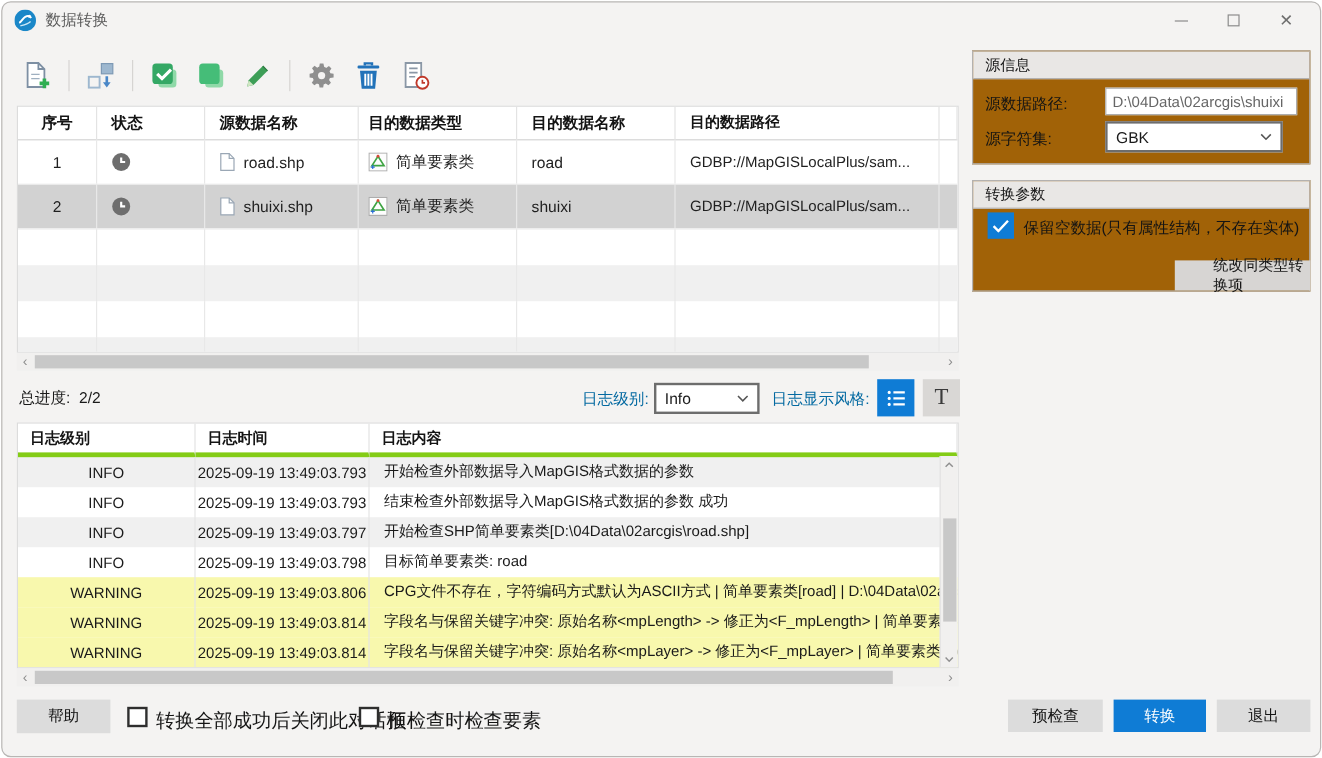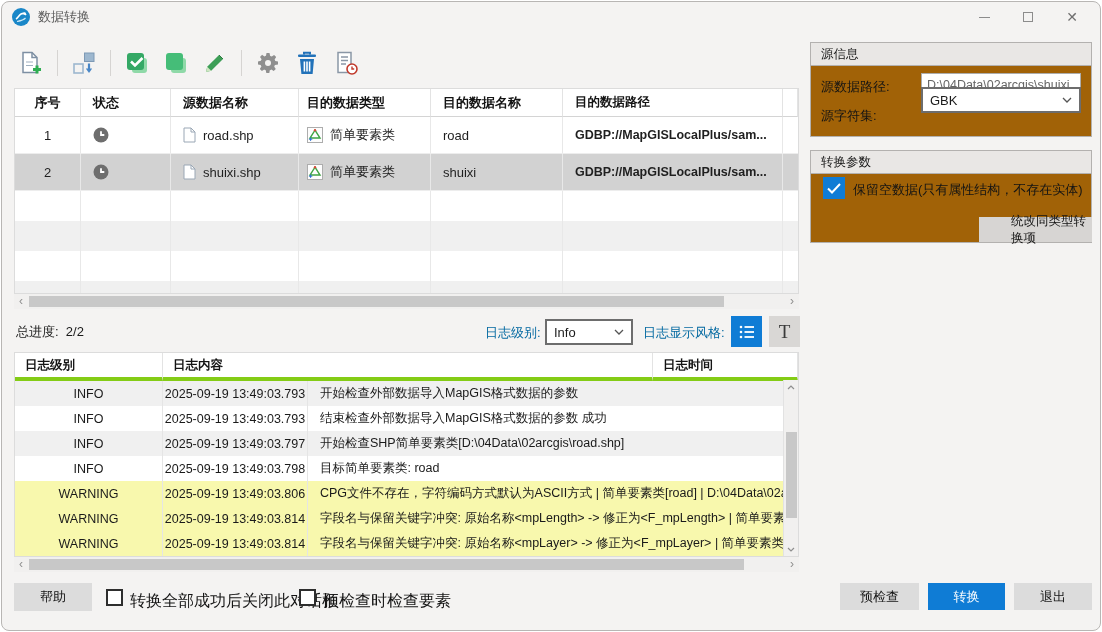--- a/index.html
+++ b/index.html
@@ -26,21 +26,21 @@
   .mrow{display:flex;}
   .mhead{height:28px;}
   .mhead .mcell{font-weight:bold;border-bottom:1px solid #d4d4d4;border-right:1px solid #e3e3e3;color:#141414;}
   .mdata{height:36px;border-bottom:1px solid #ededed;}
   .mcell{box-sizing:border-box;display:flex;align-items:center;padding-left:12px;border-right:1px solid #e8e8e8;font-size:13px;color:#1f1f1f;overflow:hidden;white-space:nowrap;height:100%;}
   .w0{width:66px;justify-content:center;padding-left:0;}
   .w1{width:90px;}
   .w2{width:128px;}
   .w3{width:132px;padding-left:8px;}
   .w4{width:132px;}
-  .w5{width:220px;font-size:12.5px;font-weight:bold;}
+  .w5{width:220px;font-size:12.5px;}
   .w6{flex:1;border-right:none;}
   .sel{background:#d2d2d2;}
   .stripe{height:30px;display:flex;}
   .stripe .mcell{height:30px;}
   .alt{background:#f0f0f0;}
   .cell-icon{margin-right:7px;flex:0 0 auto;display:flex;}
 
   
   .hbar{position:absolute;height:15px;background:#f1f0ef;display:flex;align-items:center;}
   .harrow{width:14px;text-align:center;color:#8f8f8f;font-size:12px;line-height:15px;flex:0 0 auto;}
@@ -326,22 +326,22 @@
         <circle cx="3" cy="14" r="1.3" fill="#fff"></circle>
     </svg>
   </div>
   <div class="sqbtn gray" style="left:767px;top:314px;">
     <span>T</span>
   </div>
 
   <div class="ltable">
     <div class="lhead">
       <div class="lcell l0">日志级别</div>
+      <div class="lcell l1">日志时间</div>
       <div class="lcell l2">日志内容</div>
-      <div class="lcell l1">日志时间</div>
     </div>
     <div class="lrow alt">
       <div class="lcell l0">INFO</div>
       <div class="lcell l1">2025-09-19 13:49:03.793</div>
       <div class="lcell l2">开始检查外部数据导入MapGIS格式数据的参数</div>
     </div>
     <div class="lrow">
       <div class="lcell l0">INFO</div>
       <div class="lcell l1">2025-09-19 13:49:03.793</div>
       <div class="lcell l2">结束检查外部数据导入MapGIS格式数据的参数 成功</div>
@@ -392,21 +392,21 @@
     <div class="hthumb" style="width:715px;"></div>
     <div class="hspacer"></div>
     <div class="harrow">›</div>
   </div>
 
   <div class="group g1">
     <div class="ghead">源信息</div>
     <span class="flabel" style="left:10px;top:35px;">源数据路径:</span>
     <div class="field path-field" style="left:110px;top:30px;width:160px;height:23px;">D:\04Data\02arcgis\shuixi</div>
     <span class="flabel" style="left:10px;top:64px;">源字符集:</span>
-    <div class="field combo" style="left:110px;top:44px;width:160px;height:26px;">
+    <div class="field combo" style="left:110px;top:58px;width:148px;height:26px;">
       <span>GBK</span>
       <svg width="10" height="6" viewBox="0 0 10 6">
           <path d="M1 1l4 4 4-4" fill="none" stroke="#555" stroke-width="1.3"></path>
         </svg>
     </div>
   </div>
 
   <div class="group g2">
     <div class="ghead">转换参数</div>
     <div class="bluecb" style="left:12px;top:26px;">

